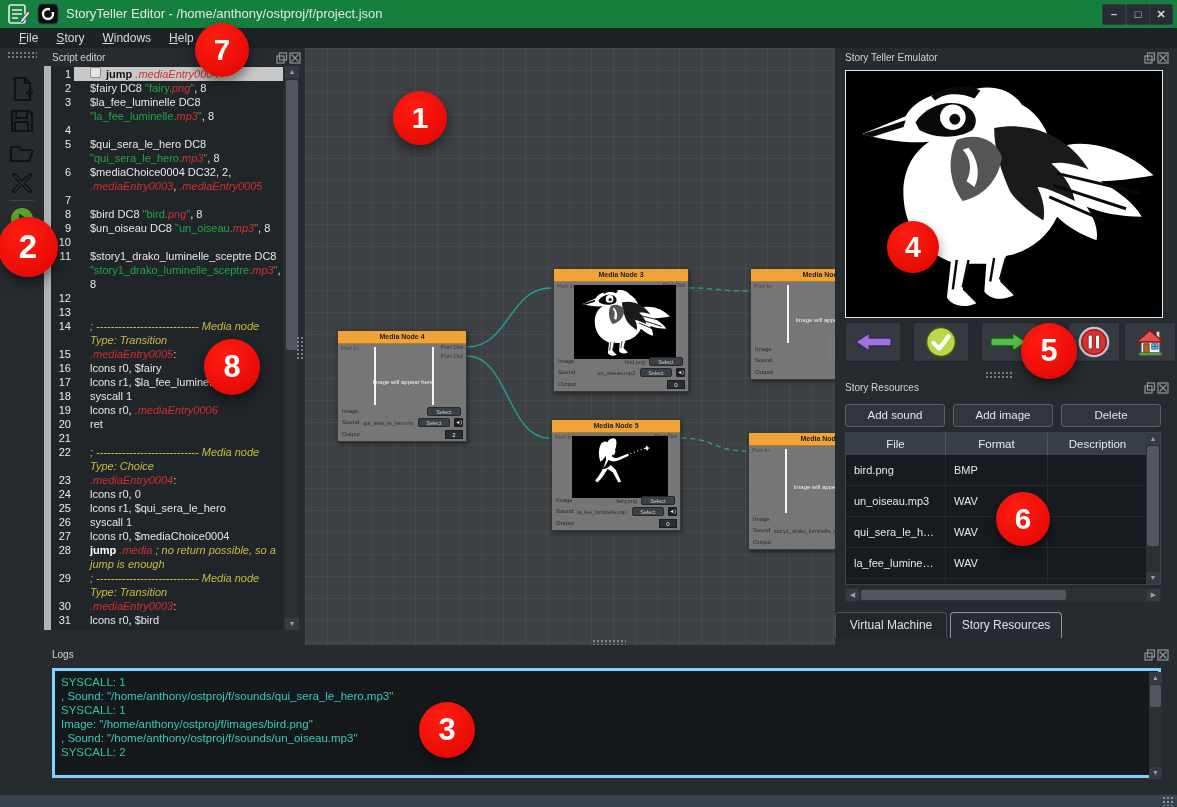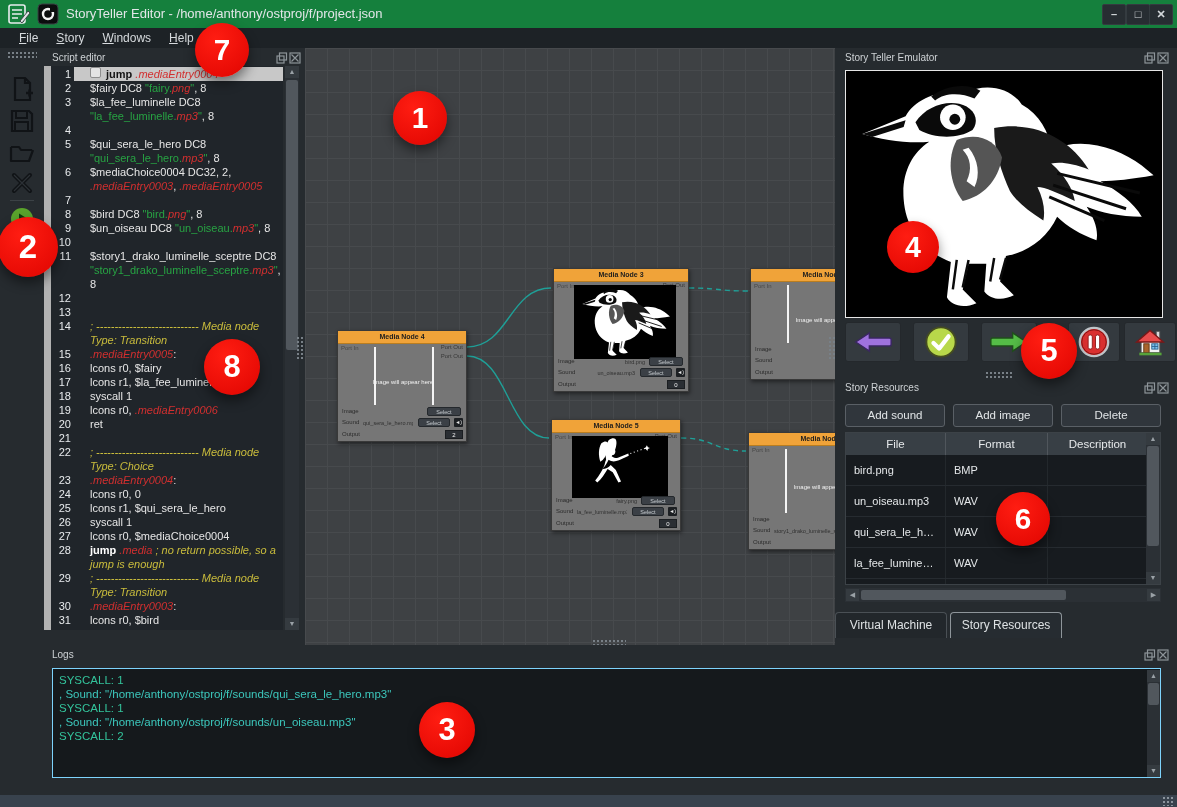--- a/index.html
+++ b/index.html
@@ -88,21 +88,21 @@
   .td{font-size:11px;color:#e4e7e9;line-height:30px;padding-left:8px;border-right:1px solid #23282c;box-sizing:border-box;white-space:nowrap;overflow:hidden;}
   #res-vscroll{left:1146px;top:433px;width:14px;height:151px;}
   #res-hscroll{position:absolute;left:845px;top:588px;width:316px;height:14px;background:#2b3035;}
   .hs-arrow{position:absolute;top:1px;width:13px;height:12px;background:#353b40;color:#9aa1a6;font-size:7px;text-align:center;line-height:12px;}
   .tab{position:absolute;top:612px;height:26px;background:#22272b;border:1px solid #4a5055;border-bottom:none;
       border-radius:4px 4px 0 0;color:#dde1e3;font-size:12px;text-align:center;line-height:25px;box-sizing:border-box;}
   .tab.active{border-color:#8e959a;background:#262c31;}
   
   #logs-panel{position:absolute;left:0;top:645px;width:1177px;height:140px;background:#262b2f;}
   #logs-title{position:absolute;left:52px;top:4px;}
-  #logs-box{position:absolute;left:52px;top:23px;width:1109px;height:110px;background:#15191c;border:1px solid #7dd3fc;box-sizing:border-box;}
+  #logs-box{position:absolute;left:52px;top:23px;width:1109px;height:110px;background:#15191c;border:3px solid #7dd3fc;box-sizing:border-box;}
   #logs-lines{position:absolute;left:6px;top:4px;font-size:11.5px;line-height:14px;}
   .log-sys{color:#33c39b;} .log-path{color:#3cc7bc;}
   #logs-vscroll{left:1094px;top:1px;width:13px;height:107px;}
   
   #statusbar{position:absolute;left:0;top:785px;width:1177px;height:22px;background:#262b2f;}
   #status-strip{position:absolute;left:0;top:10px;width:1177px;height:12px;background:#38424d;}
   #grip{position:absolute;right:3px;top:11px;width:12px;height:10px;
      background-image:radial-gradient(#8b949d 1px, transparent 1.1px);background-size:4px 4px;}
   
   .annot{position:absolute;border-radius:50%;background:radial-gradient(circle at 38% 30%,#ff1d12,#df0400);
@@ -604,20 +604,21 @@
         <use href="#sym-float"></use>
       </svg>
     <svg class="pbtn" style="left:1157px;top:4px">
         <use href="#sym-close"></use>
       </svg>
     <div id="logs-box">
       <div id="logs-lines">
           <div class="log-sys">SYSCALL: 1</div>
           <div class="log-path">, Sound: "/home/anthony/ostproj/f/sounds/qui_sera_le_hero.mp3"</div>
           <div class="log-sys">SYSCALL: 1</div>
+          <div class="log-path">Image: "/home/anthony/ostproj/f/images/bird.png"</div>
           <div class="log-path">, Sound: "/home/anthony/ostproj/f/sounds/un_oiseau.mp3"</div>
           <div class="log-sys">SYSCALL: 2</div>
         </div>
       <div id="logs-vscroll" class="vscroll" style="position:absolute">
         <div class="sb-arrow" style="top:0;width:13px">▲</div>
         <div class="sb-thumb" style="top:13px;height:22px;width:11px"></div>
         <div class="sb-arrow" style="bottom:0;top:auto;width:13px">▼</div>
       </div>
     </div>
   </div>

